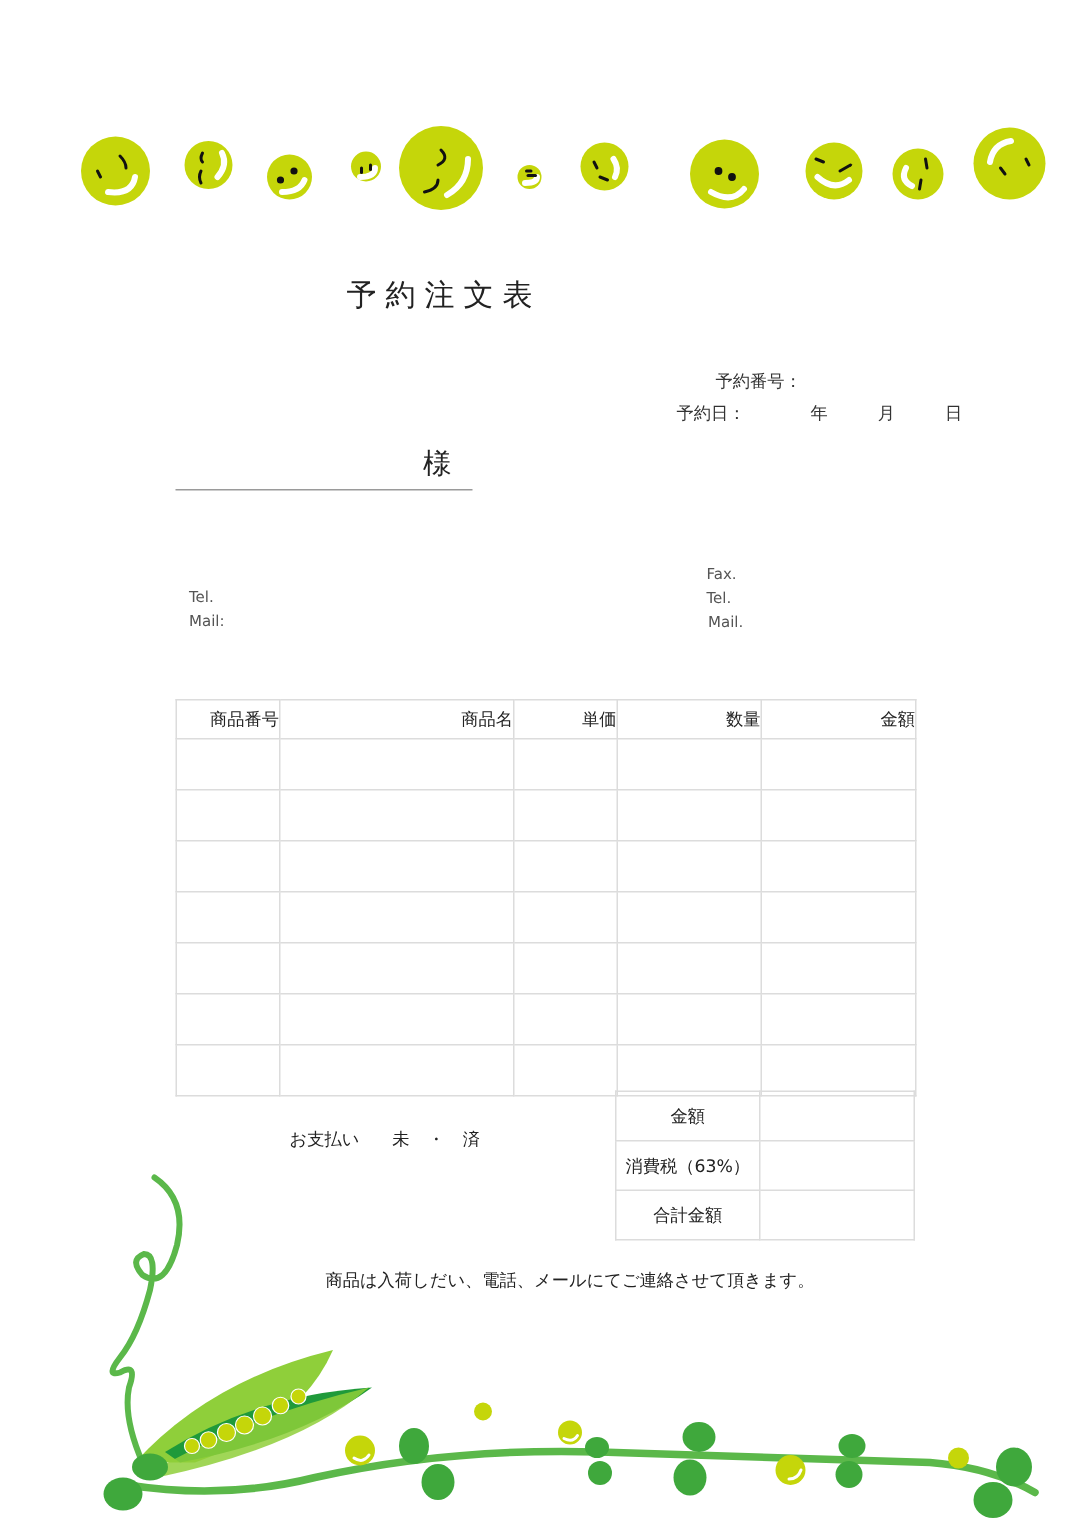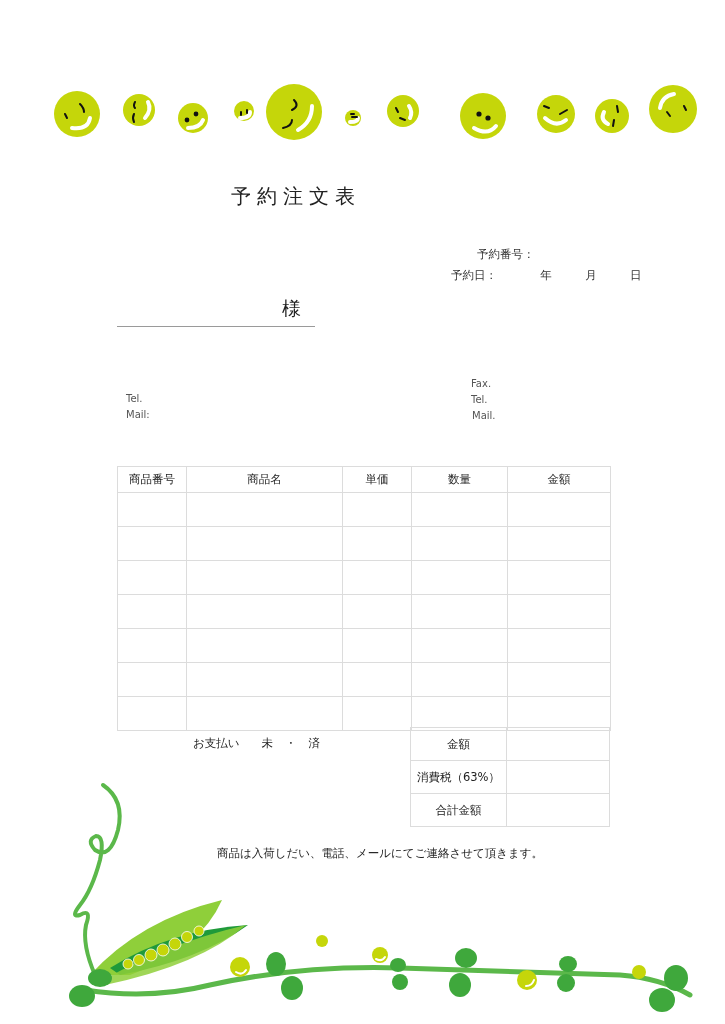--- a/index.html
+++ b/index.html
@@ -9,26 +9,26 @@
   .peas { position: absolute; left: 0; top: 70px; width: 725px; height: 90px; }
   .title { left: 0; width: 592px; top: 183px; text-align: center; font-size: 20px;
            letter-spacing: 6px; color: #222; }
   .meta { font-size: 11.5px; color: #333; }
   .meta-row { position: absolute; left: 451px; white-space: nowrap; }
   .sama { left: 282px; top: 296px; font-size: 19px; color: #222; }
   .sama-line { left: 117px; top: 326px; width: 198px; height: 1px; background: #9a9a9a; }
   .contact { font-size: 10px; color: #555; line-height: 16px; }
   table.items { position: absolute; left: 117px; top: 466px; border-collapse: collapse;
                 font-size: 11.5px; }
-  table.items td { border: 1px solid #dcdcdc; padding: 0; text-align: center; height: 33px; }
+  table.items td { border: 1px solid #dcdcdc; padding: 0; text-align: right; height: 33px; }
   table.items tr.head td { height: 25px; }
   table.totals { position: absolute; left: 410px; top: 727px; border-collapse: collapse;
                  font-size: 11.5px; }
   table.totals td { border: 1px solid #dcdcdc; height: 32px; text-align: center; padding: 0; }
-  .payment { left: 193px; top: 736px; font-size: 11.5px; color: #222; white-space: pre; }
+  .payment { left: 193px; top: 752px; font-size: 11.5px; color: #222; white-space: pre; }
   .notice { left: 0; width: 760px; top: 846px; text-align: center; font-size: 11.5px; color: #222; }
   .vine { position: absolute; left: 0; top: 770px; width: 725px; height: 254px; }
 </style>
 </head>
 <body>
 
 <svg class="peas" viewBox="0 0 725 90">
   <g fill="#c5d60a">
     <circle cx="77" cy="44" r="23"></circle>
     <circle cx="139" cy="40" r="16"></circle>

